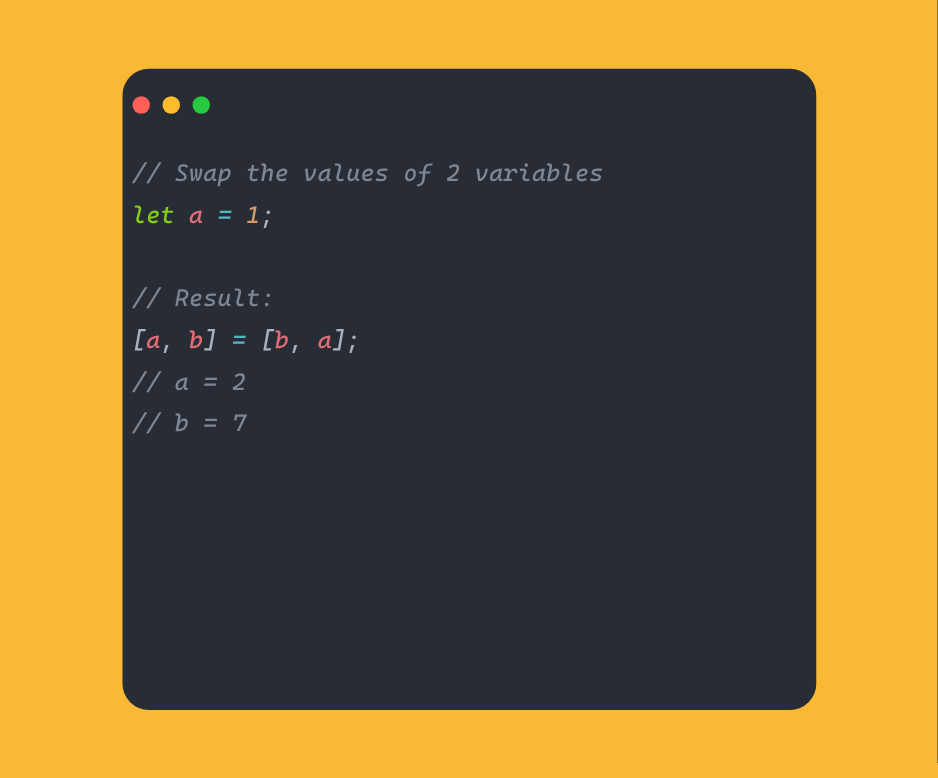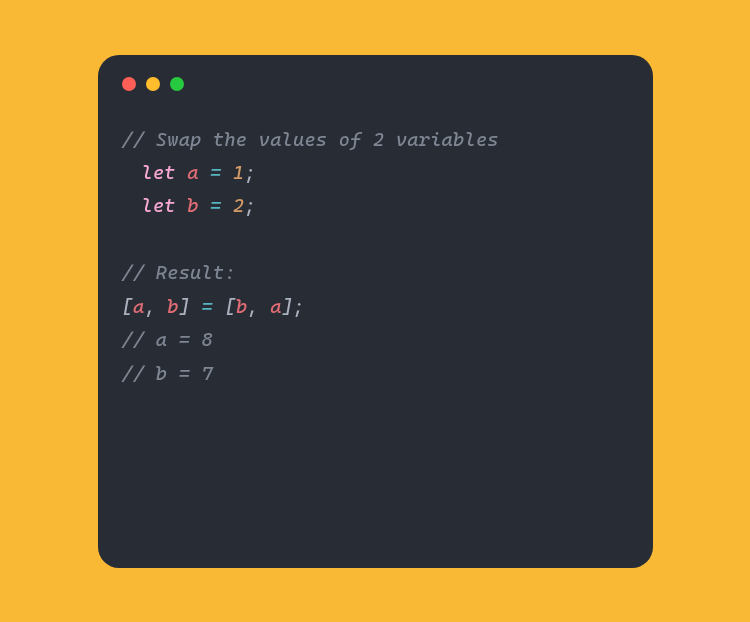--- a/index.html
+++ b/index.html
@@ -14,21 +14,21 @@
       display: flex;
       align-items: center;
       justify-content: center;
       font-family: ui-monospace, 'SF Mono', 'Monaco', 'Cascadia Code', 'Roboto Mono', Consolas, monospace;
     }
     .window {
       background: #282c34;
       width: 555px;
       height: 513px;
       border-radius: 21px;
-      padding: 20px 24px;
+      padding: 20px 8px;
     }
     .traffic-lights {
       display: flex;
       gap: 10px;
       margin-bottom: 32px;
       margin-top: 2px;
     }
     .light {
       width: 14px;
       height: 14px;
@@ -40,40 +40,39 @@
     .code {
       font-size: 19px;
       line-height: 1.76;
       font-style: italic;
       letter-spacing: 0.3px;
     }
     .code-line {
       white-space: pre;
     }
     .comment { color: #7e8693; font-style: italic; }
-    .keyword { color: #f9a8d4; margin-left: 20px; }
+    .keyword { color: #84cc16; }
     .variable { color: #e06c75; }
     .operator { color: #56b6c2; }
     .number { color: #d19a66; }
     .default { color: #abb2bf; }
     .punct { color: #abb2bf; }
     .blank { height: 1.76em; }
   </style>
 </head>
 <body>
 
 <div class="window">
   <div class="traffic-lights">
     <div class="light light-red"></div>
     <div class="light light-yellow"></div>
     <div class="light light-green"></div>
   </div>
   <div class="code">
     <div class="code-line"><span class="comment">// Swap the values of 2 variables</span></div>
     <div class="code-line"><span class="keyword">let</span><span class="default"> </span><span class="variable">a</span><span class="operator"> = </span><span class="number">1</span><span class="punct">;</span></div>
-    <div class="code-line"><span class="keyword">let</span><span class="default"> </span><span class="variable">b</span><span class="operator"> = </span><span class="number">2</span><span class="punct">;</span></div>
     <div class="code-line blank"></div>
     <div class="code-line"><span class="comment">// Result:</span></div>
     <div class="code-line"><span class="punct">[</span><span class="variable">a</span><span class="punct">, </span><span class="variable">b</span><span class="punct">]</span><span class="operator"> = </span><span class="punct">[</span><span class="variable">b</span><span class="punct">, </span><span class="variable">a</span><span class="punct">];</span></div>
-    <div class="code-line"><span class="comment">// a = 8</span></div>
+    <div class="code-line"><span class="comment">// a = 2</span></div>
     <div class="code-line"><span class="comment">// b = 7</span></div>
   </div>
 </div>
 
 </body></html>

